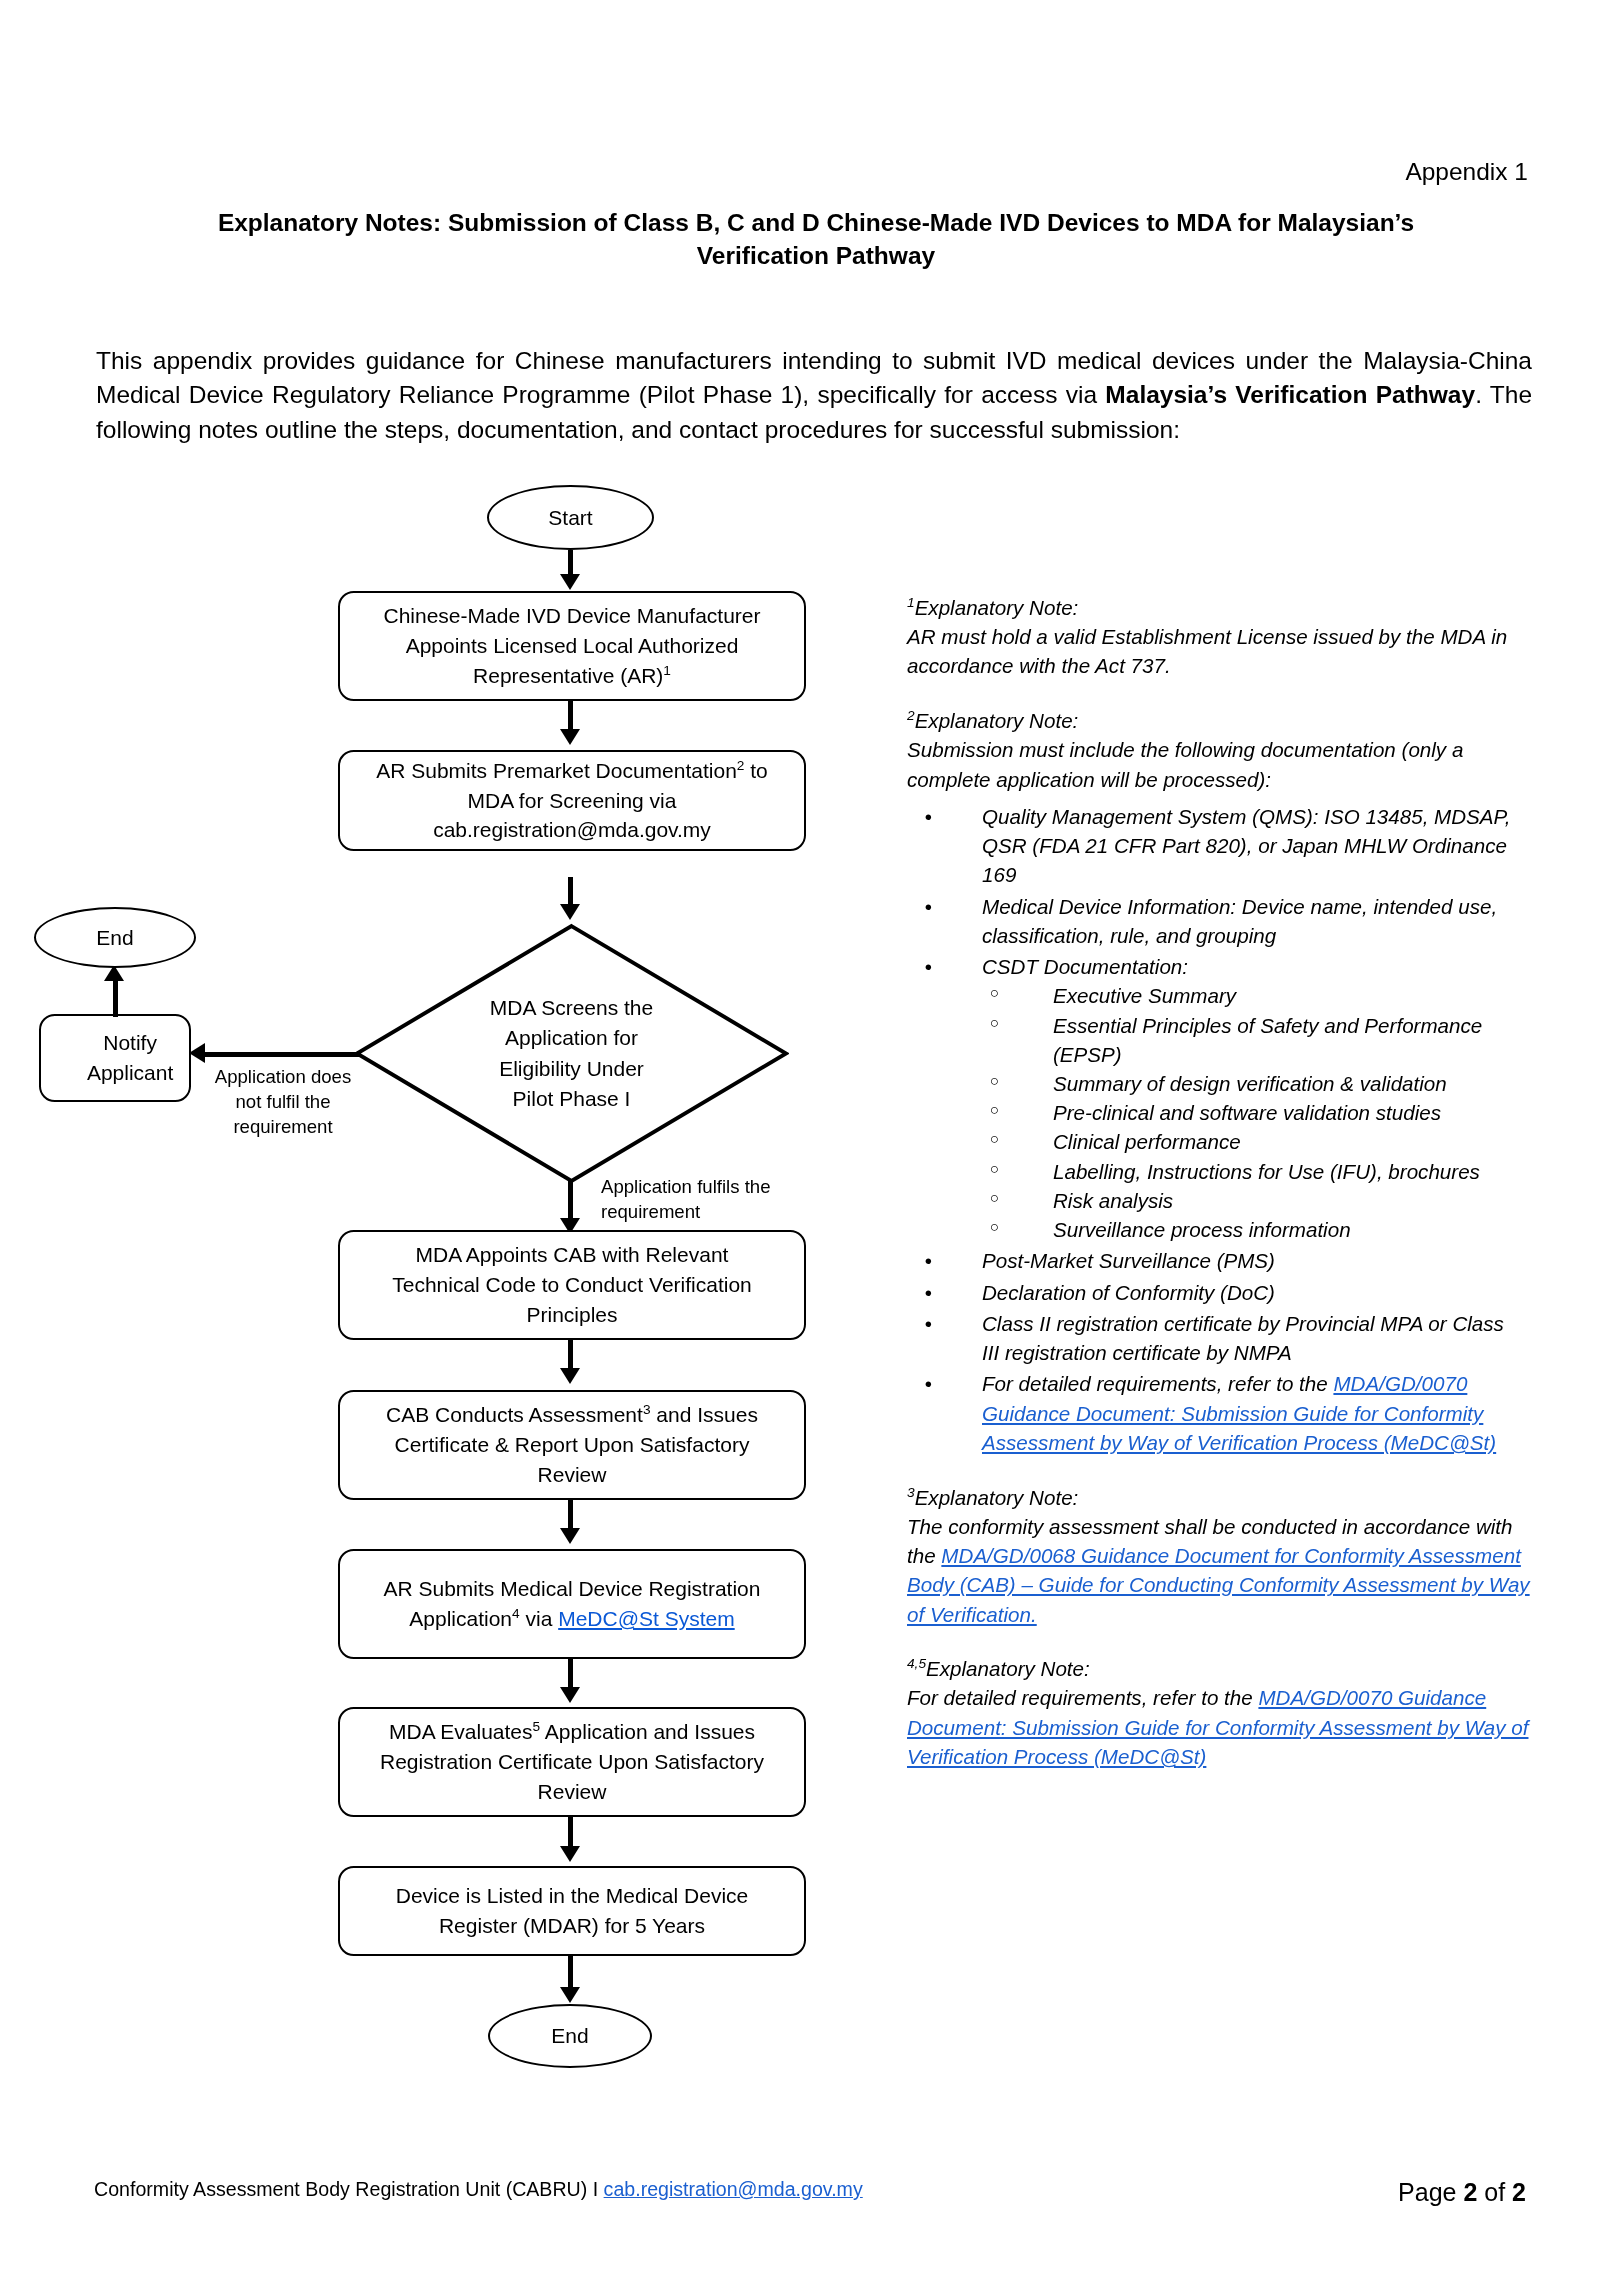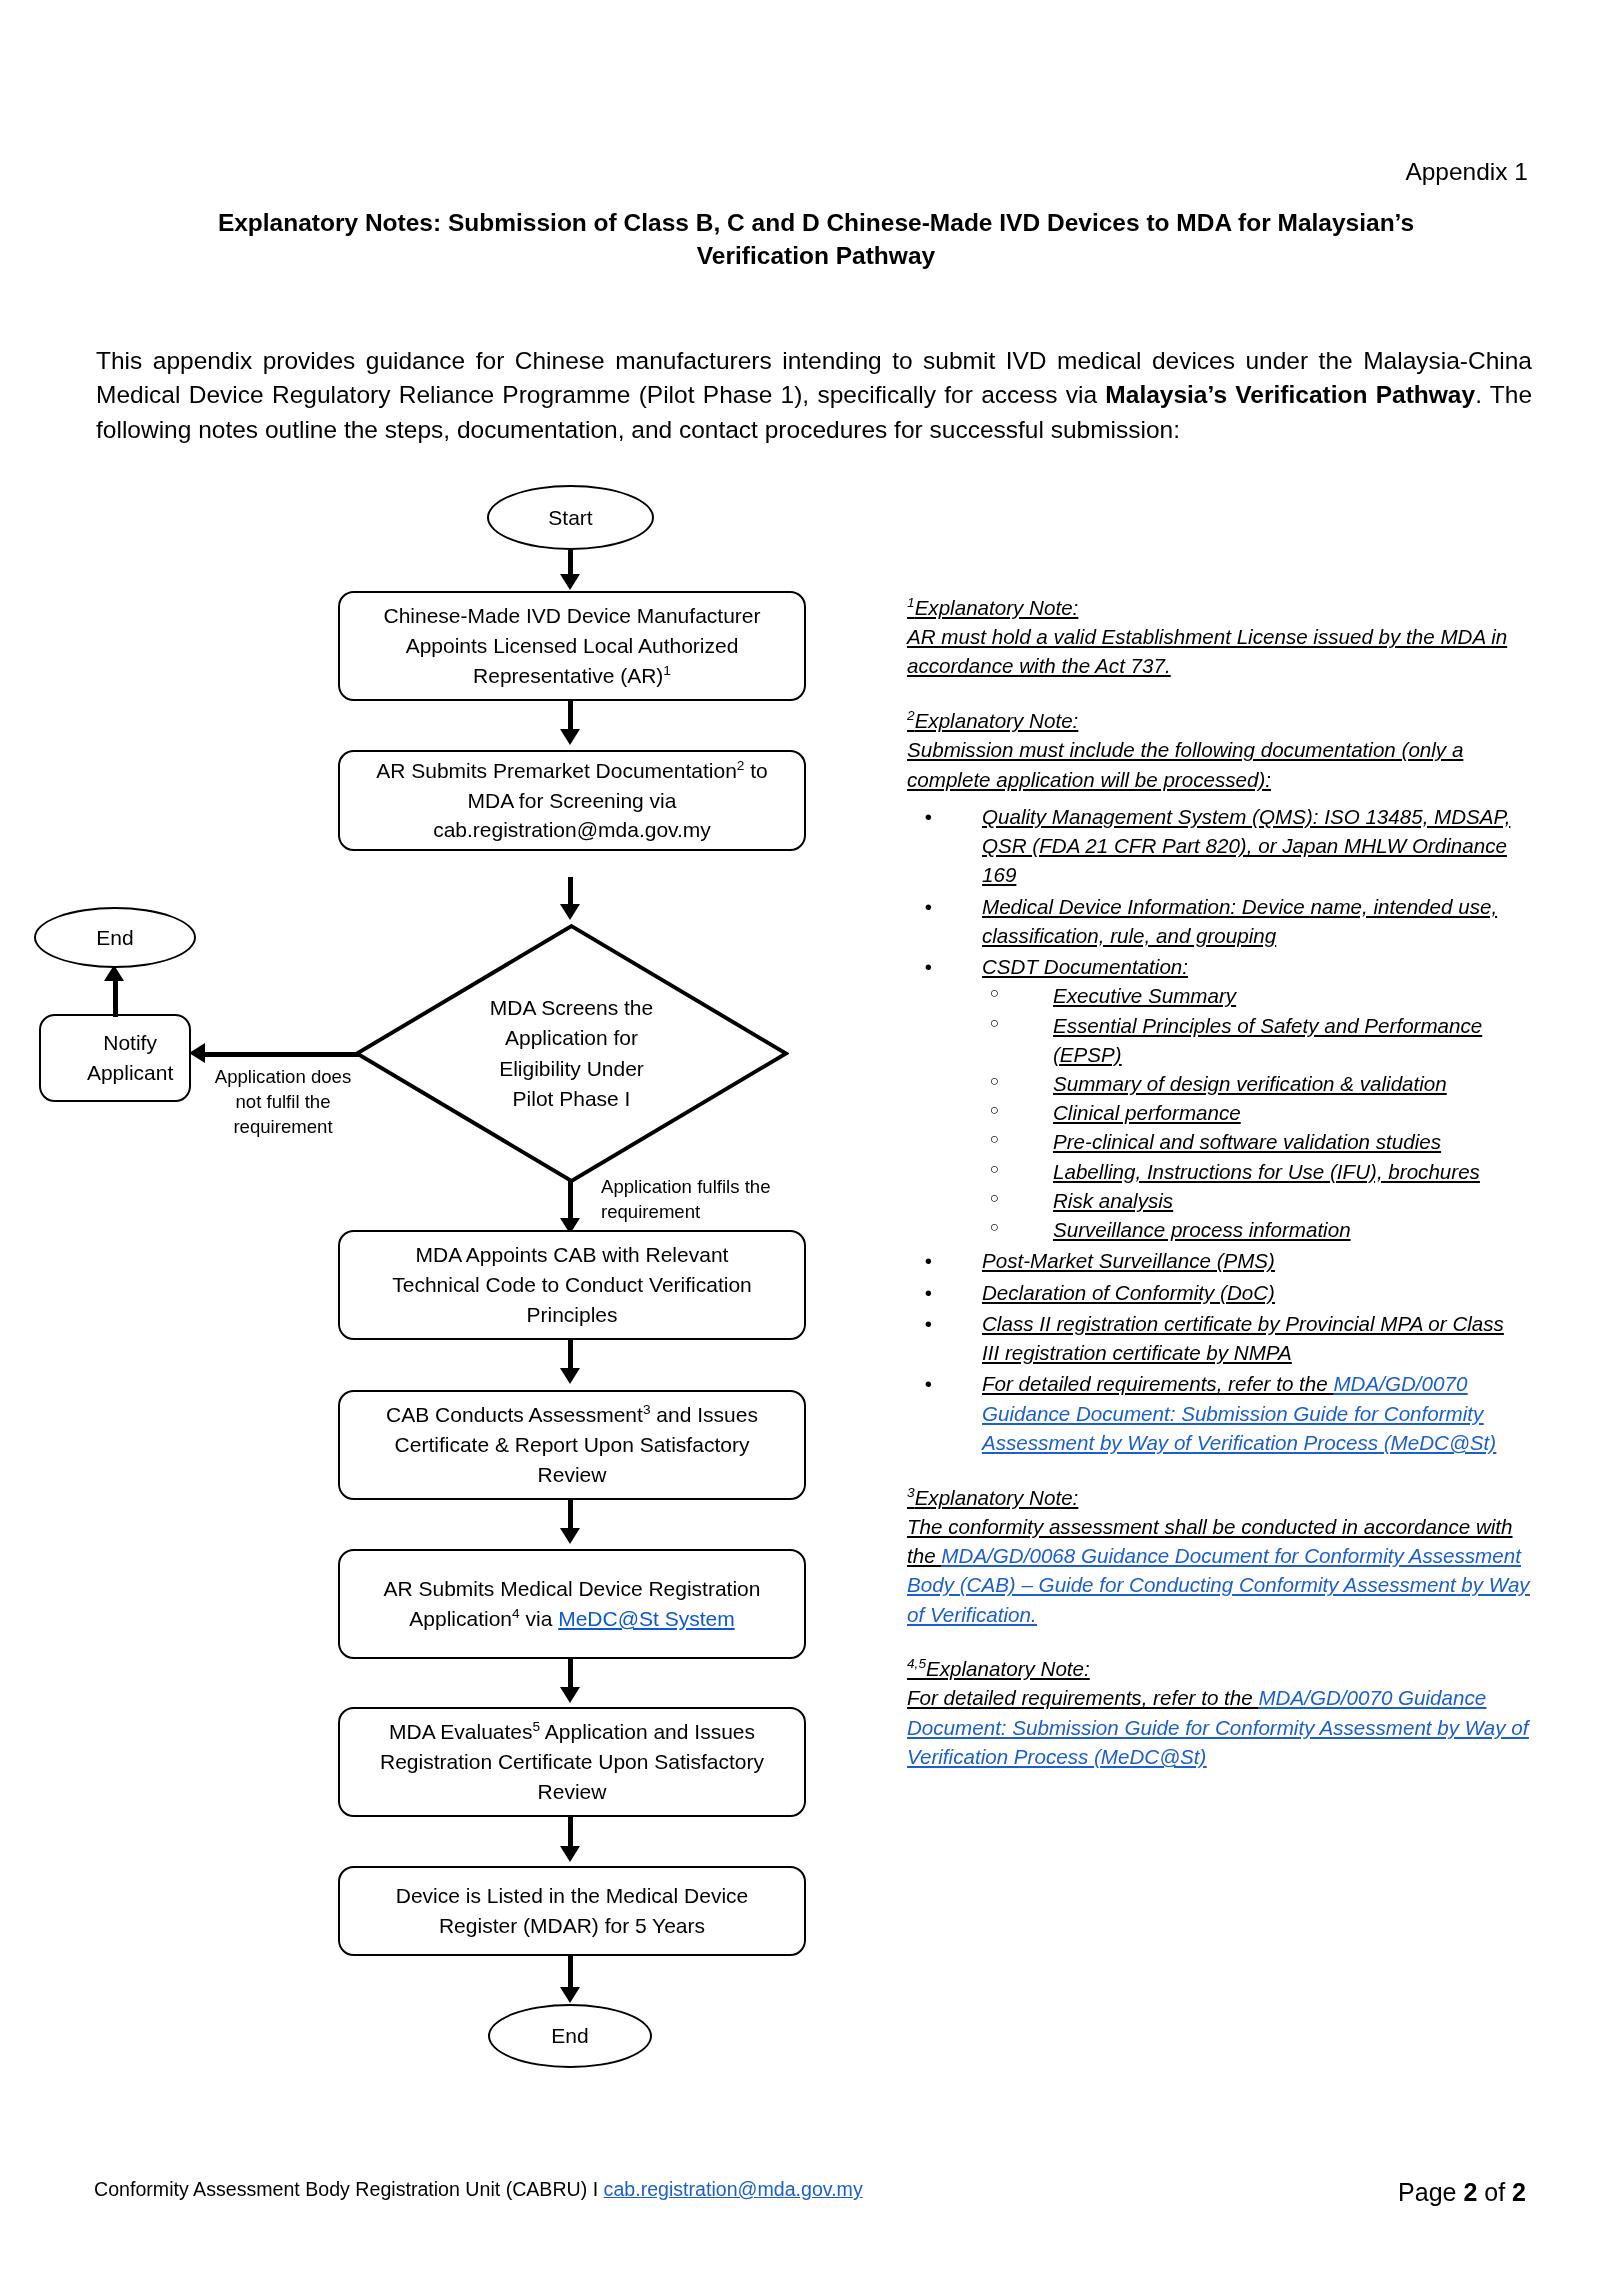--- a/index.html
+++ b/index.html
@@ -129,21 +129,21 @@
   
   .notes {
     position: absolute;
     top: 593px;
     left: 907px;
     width: 627px;
     font-size: 20.6px;
     line-height: 1.42;
     font-style: italic;
   }
-  .note-block { margin-bottom: 25.5px; text-decoration: underline; }
+  .note-block { margin-bottom: 25.5px; }
   .note-head { }
   .note-head .sup {
     font-size: 13.7px;
     vertical-align: super;
     line-height: 0;
     font-style: italic;
   }
   .note-body { }
   ul.lvl1 {
     list-style: none;
@@ -370,22 +370,22 @@
       <div class="note-body">Submission must include the following documentation (only a complete application will be processed):</div>
       <ul class="lvl1">
         <li>Quality Management System (QMS): ISO 13485, MDSAP, QSR (FDA 21 CFR Part 820), or Japan MHLW Ordinance 169</li>
         <li>Medical Device Information: Device name, intended use, classification, rule, and grouping</li>
         <li>
           <span>CSDT Documentation:</span>
           <ul class="lvl2">
             <li>Executive Summary</li>
             <li>Essential Principles of Safety and Performance (EPSP)</li>
             <li>Summary of design verification &amp; validation</li>
+            <li>Pre-clinical and software validation studies</li>
             <li>Clinical performance</li>
-            <li>Pre-clinical and software validation studies</li>
             <li>Labelling, Instructions for Use (IFU), brochures</li>
             <li>Risk analysis</li>
             <li>Surveillance process information</li>
           </ul>
         </li>
         <li>Post-Market Surveillance (PMS)</li>
         <li>Declaration of Conformity (DoC)</li>
         <li>Class II registration certificate by Provincial MPA or Class III registration certificate by NMPA</li>
         <li><span>For detailed requirements, refer to the </span><span class="lnk">MDA/GD/0070 Guidance Document: Submission Guide for Conformity Assessment by Way of Verification Process (MeDC@St)</span></li>
       </ul>

